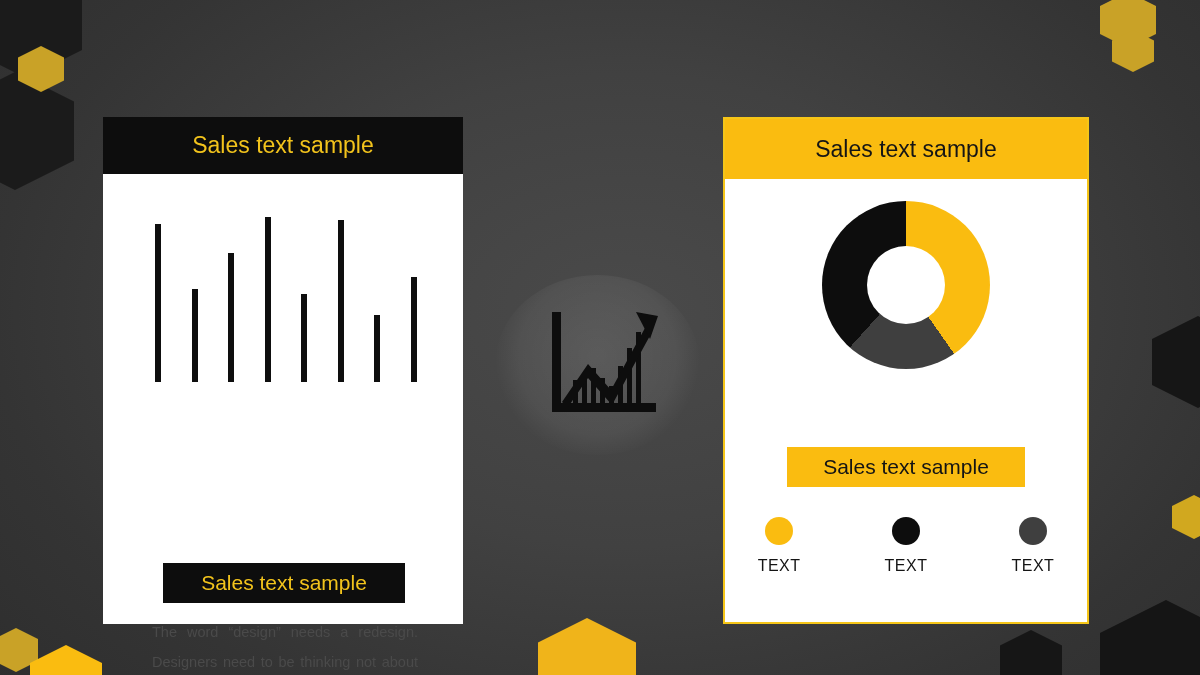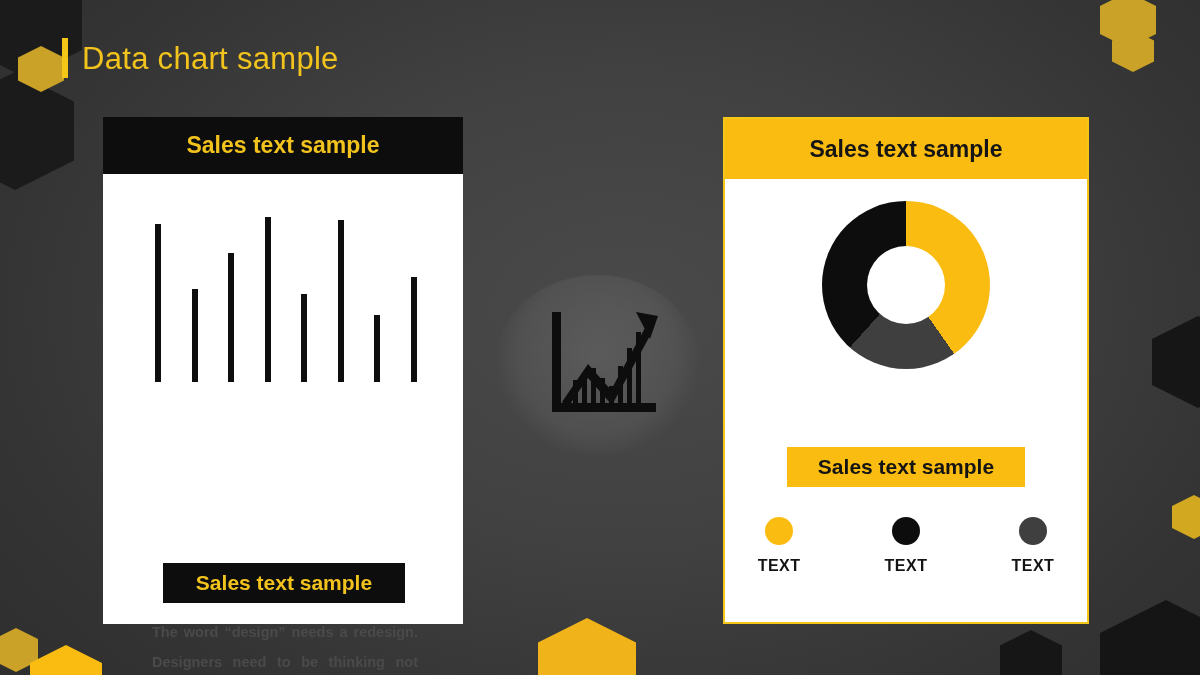--- a/index.html
+++ b/index.html
@@ -23,21 +23,21 @@
 
   
   #title-row{position:absolute;left:62px;top:38px;display:flex;align-items:center;}
   #title-bar{width:6px;height:40px;background:#f5c518;margin-right:14px;}
   #title-text{
     color:#f2c31c;font-size:31px;letter-spacing:.3px;line-height:1;
     font-family:"Liberation Sans", sans-serif;font-weight:400;
   }
 
   
-  .card{position:absolute;background:#ffffff;font-weight:bold;}
+  .card{position:absolute;background:#ffffff;}
   #card-left{left:103px;top:117px;width:360px;height:507px;}
   #card-right{left:723px;top:117px;width:366px;height:507px;border:2px solid #f5c518;box-sizing:border-box;}
 
   .card-header{display:flex;align-items:center;justify-content:center;}
   #left-header{height:57px;background:#0d0d0d;}
   #left-header span{color:#f2c31c;font-size:23px;}
   #right-header{height:60px;background:#fabc10;}
   #right-header span{color:#151515;font-size:23px;}
 
   
@@ -136,24 +136,20 @@
         <i style="background: rgb(240, 180, 26);"></i>
       </div>
       <div class="hex" style="left: 1000px; top: 630px; width: 62px; height: 62px; transform: rotate(0deg);">
         <i style="background: rgb(22, 22, 22);"></i>
       </div>
       <div class="hex" style="left: 1100px; top: 600px; width: 132px; height: 132px; transform: rotate(0deg);">
         <i style="background: rgb(21, 21, 21);"></i>
       </div>
     </div>
 
-  <div id="title-row">
-    <div id="title-bar"></div>
-    <div id="title-text">Data chart sample</div>
-  </div>
 
   <div class="card" id="card-left">
 
     <div class="card-header" id="left-header">
       <span>Sales text sample</span>
     </div>
 
     <div id="bars-wrap">
       <div id="bars">
           <div class="bar" style="height: 95.8333%; background: rgb(14, 14, 14);"></div>

